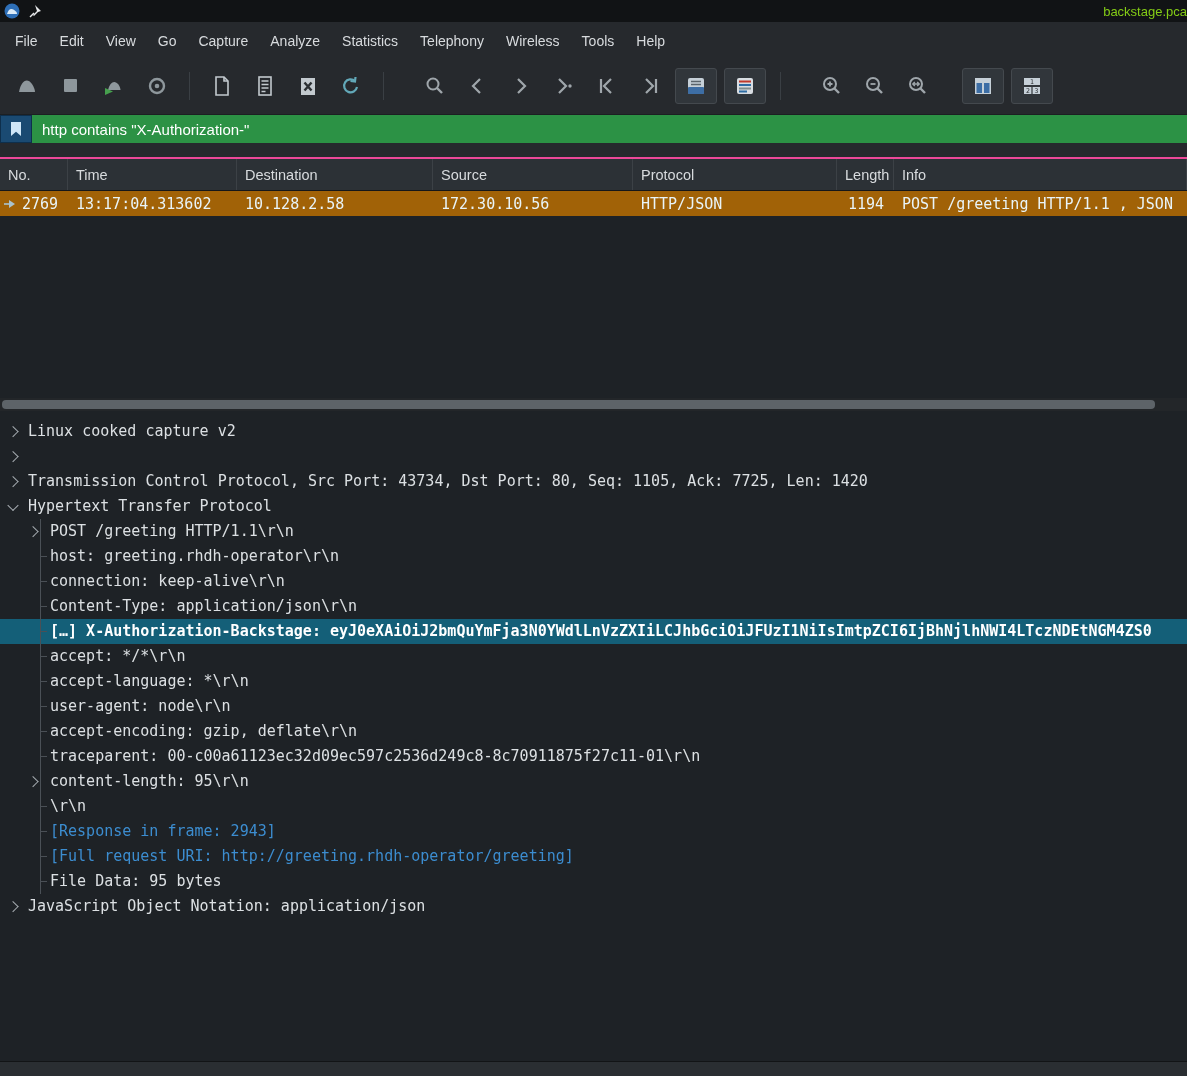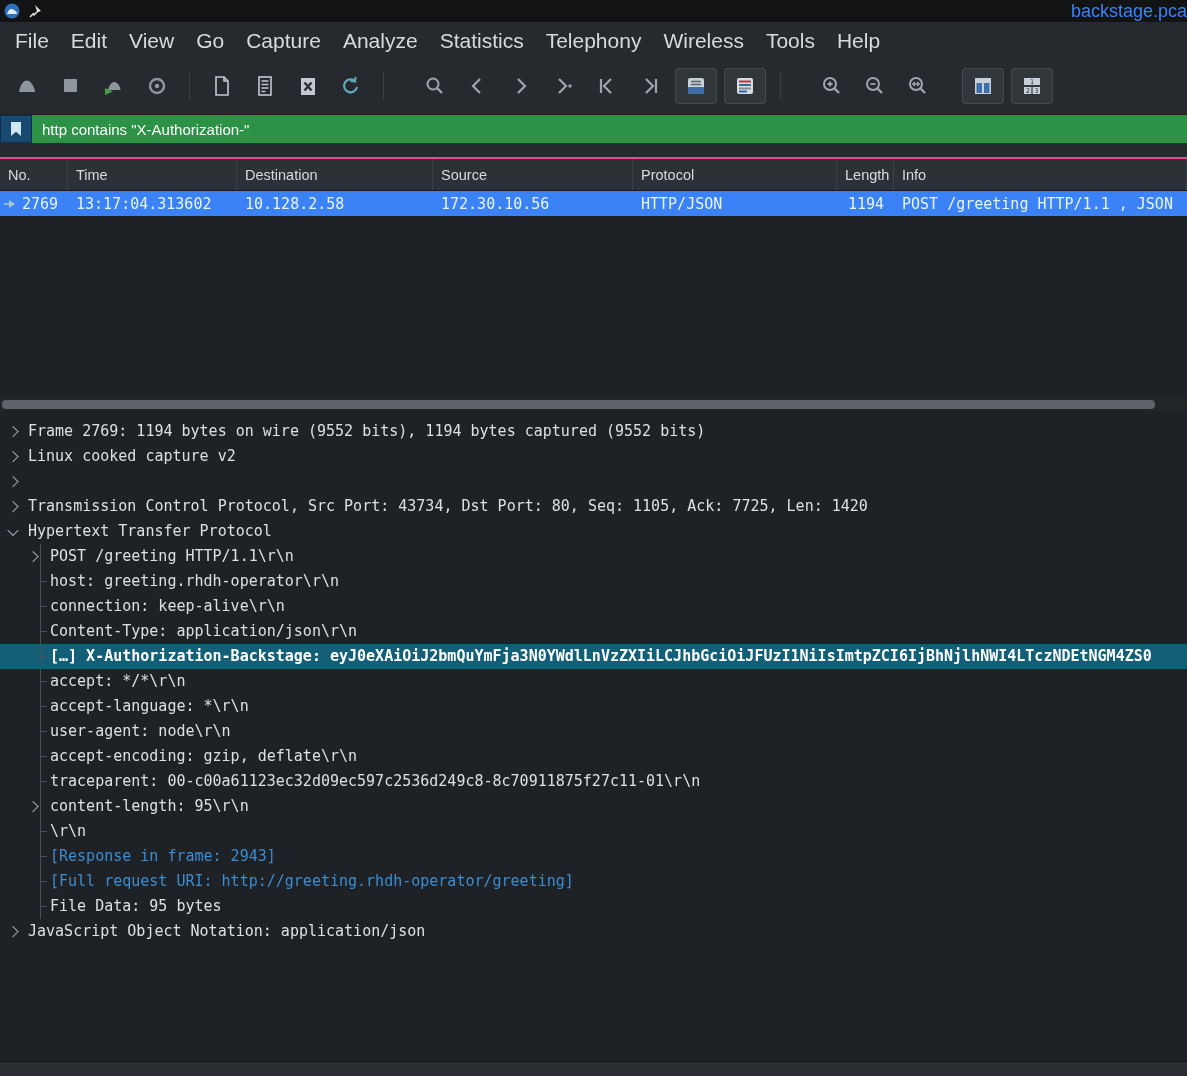--- a/index.html
+++ b/index.html
@@ -1,25 +1,25 @@
 <!DOCTYPE html>
 <html><head>
 <meta charset="utf-8">
 <style>
   html,body{margin:0;padding:0;background:#1b1e20;}
   .window{position:relative;width:1187px;height:1076px;background:#26292d;overflow:hidden;
           font-family:"Liberation Sans",sans-serif;color:#dfe2e5;}
 
   
   .titlebar{height:22px;background:#111315;display:flex;align-items:center;gap:8px;padding:0 4px;}
-  .titlebar .title{margin-left:auto;font-size:18px;color:#3b82f6;white-space:nowrap;margin-right:-4px;}
+  .titlebar .title{margin-left:auto;font-size:13px;color:#84cc16;white-space:nowrap;margin-right:-4px;}
 
   
   .menubar{height:38px;display:flex;align-items:center;padding:0 4px;}
-  .menu-item{padding:5px 11px;font-size:21px;color:#d8dbde;border-radius:3px;cursor:default;}
+  .menu-item{padding:5px 11px;font-size:14px;color:#d8dbde;border-radius:3px;cursor:default;}
 
   
   .toolbar{height:52px;display:flex;align-items:center;padding:0 10px;gap:7px;}
   .tbtn{width:36px;height:36px;display:flex;align-items:center;justify-content:center;border-radius:3px;}
   .tbtn.panel{background:#31363b;border:1px solid #44494e;width:40px;height:34px;}
   .tsep{width:1px;height:28px;background:#3a3f44;margin:0 7px;}
   .tgap{width:12px;}
 
   
   .filter-row{display:flex;height:28px;margin:2px 0 8px 0;border-top:1px solid #1c1f22;}
@@ -28,21 +28,21 @@
                 font-size:15px;padding:0 10px;font-family:"Liberation Sans",sans-serif;}
 
   
   .packet-pane{margin-top:14px;}
   .pgrid{display:grid;grid-template-columns:68px 169px 196px 200px 204px 57px minmax(0,1fr);}
   .plist-header{height:31px;background:#2c3136;border-top:2px solid #ec4899;border-bottom:1px solid #15171a;
                 font-size:14.5px;color:#d8dbde;}
   .hcell{display:flex;align-items:center;padding-left:8px;border-right:1px solid #3c4146;
          height:100%;overflow:hidden;white-space:nowrap;}
   .plist-body{height:207px;background:#1e2226;font-family:"DejaVu Sans Mono",monospace;font-size:15px;}
-  .packet-row{height:25px;align-items:center;background:#3b82f6;color:#e9f4f8;position:relative;}
+  .packet-row{height:25px;align-items:center;background:#a16207;color:#e9f4f8;position:relative;}
   .packet-row .cell{padding:0 8px;overflow:hidden;white-space:nowrap;}
   .packet-row .num{text-align:right;padding-right:10px;}
   .row-arrow{position:absolute;left:3px;top:50%;transform:translateY(-50%);}
 
   
   .hscroll{height:13px;background:#232629;display:flex;align-items:center;padding:0 2px;}
   .hscroll .handle{height:9px;width:97.5%;background:#5d6368;border-radius:4px;}
 
   
   .details{height:645px;background:#1e2226;padding-top:8px;overflow:hidden;
@@ -277,24 +277,20 @@
         <div class="cell">POST /greeting HTTP/1.1 , JSON</div>
       </div>
     </div>
   </div>
 
   <div class="hscroll">
     <div class="handle"></div>
   </div>
 
   <div class="details">
-    <div class="drow ind-0 arrow-collapsed">
-        <span class="expander"></span>
-        <span class="dtext">Frame 2769: 1194 bytes on wire (9552 bits), 1194 bytes captured (9552 bits)</span>
-      </div>
       <div class="drow ind-0 arrow-collapsed">
         <span class="expander"></span>
         <span class="dtext">Linux cooked capture v2</span>
       </div>
       <div class="drow ind-0 arrow-collapsed">
         <span class="expander"></span>
       </div>
       <div class="drow ind-0 arrow-collapsed">
         <span class="expander"></span>
         <span class="dtext">Transmission Control Protocol, Src Port: 43734, Dst Port: 80, Seq: 1105, Ack: 7725, Len: 1420</span>

